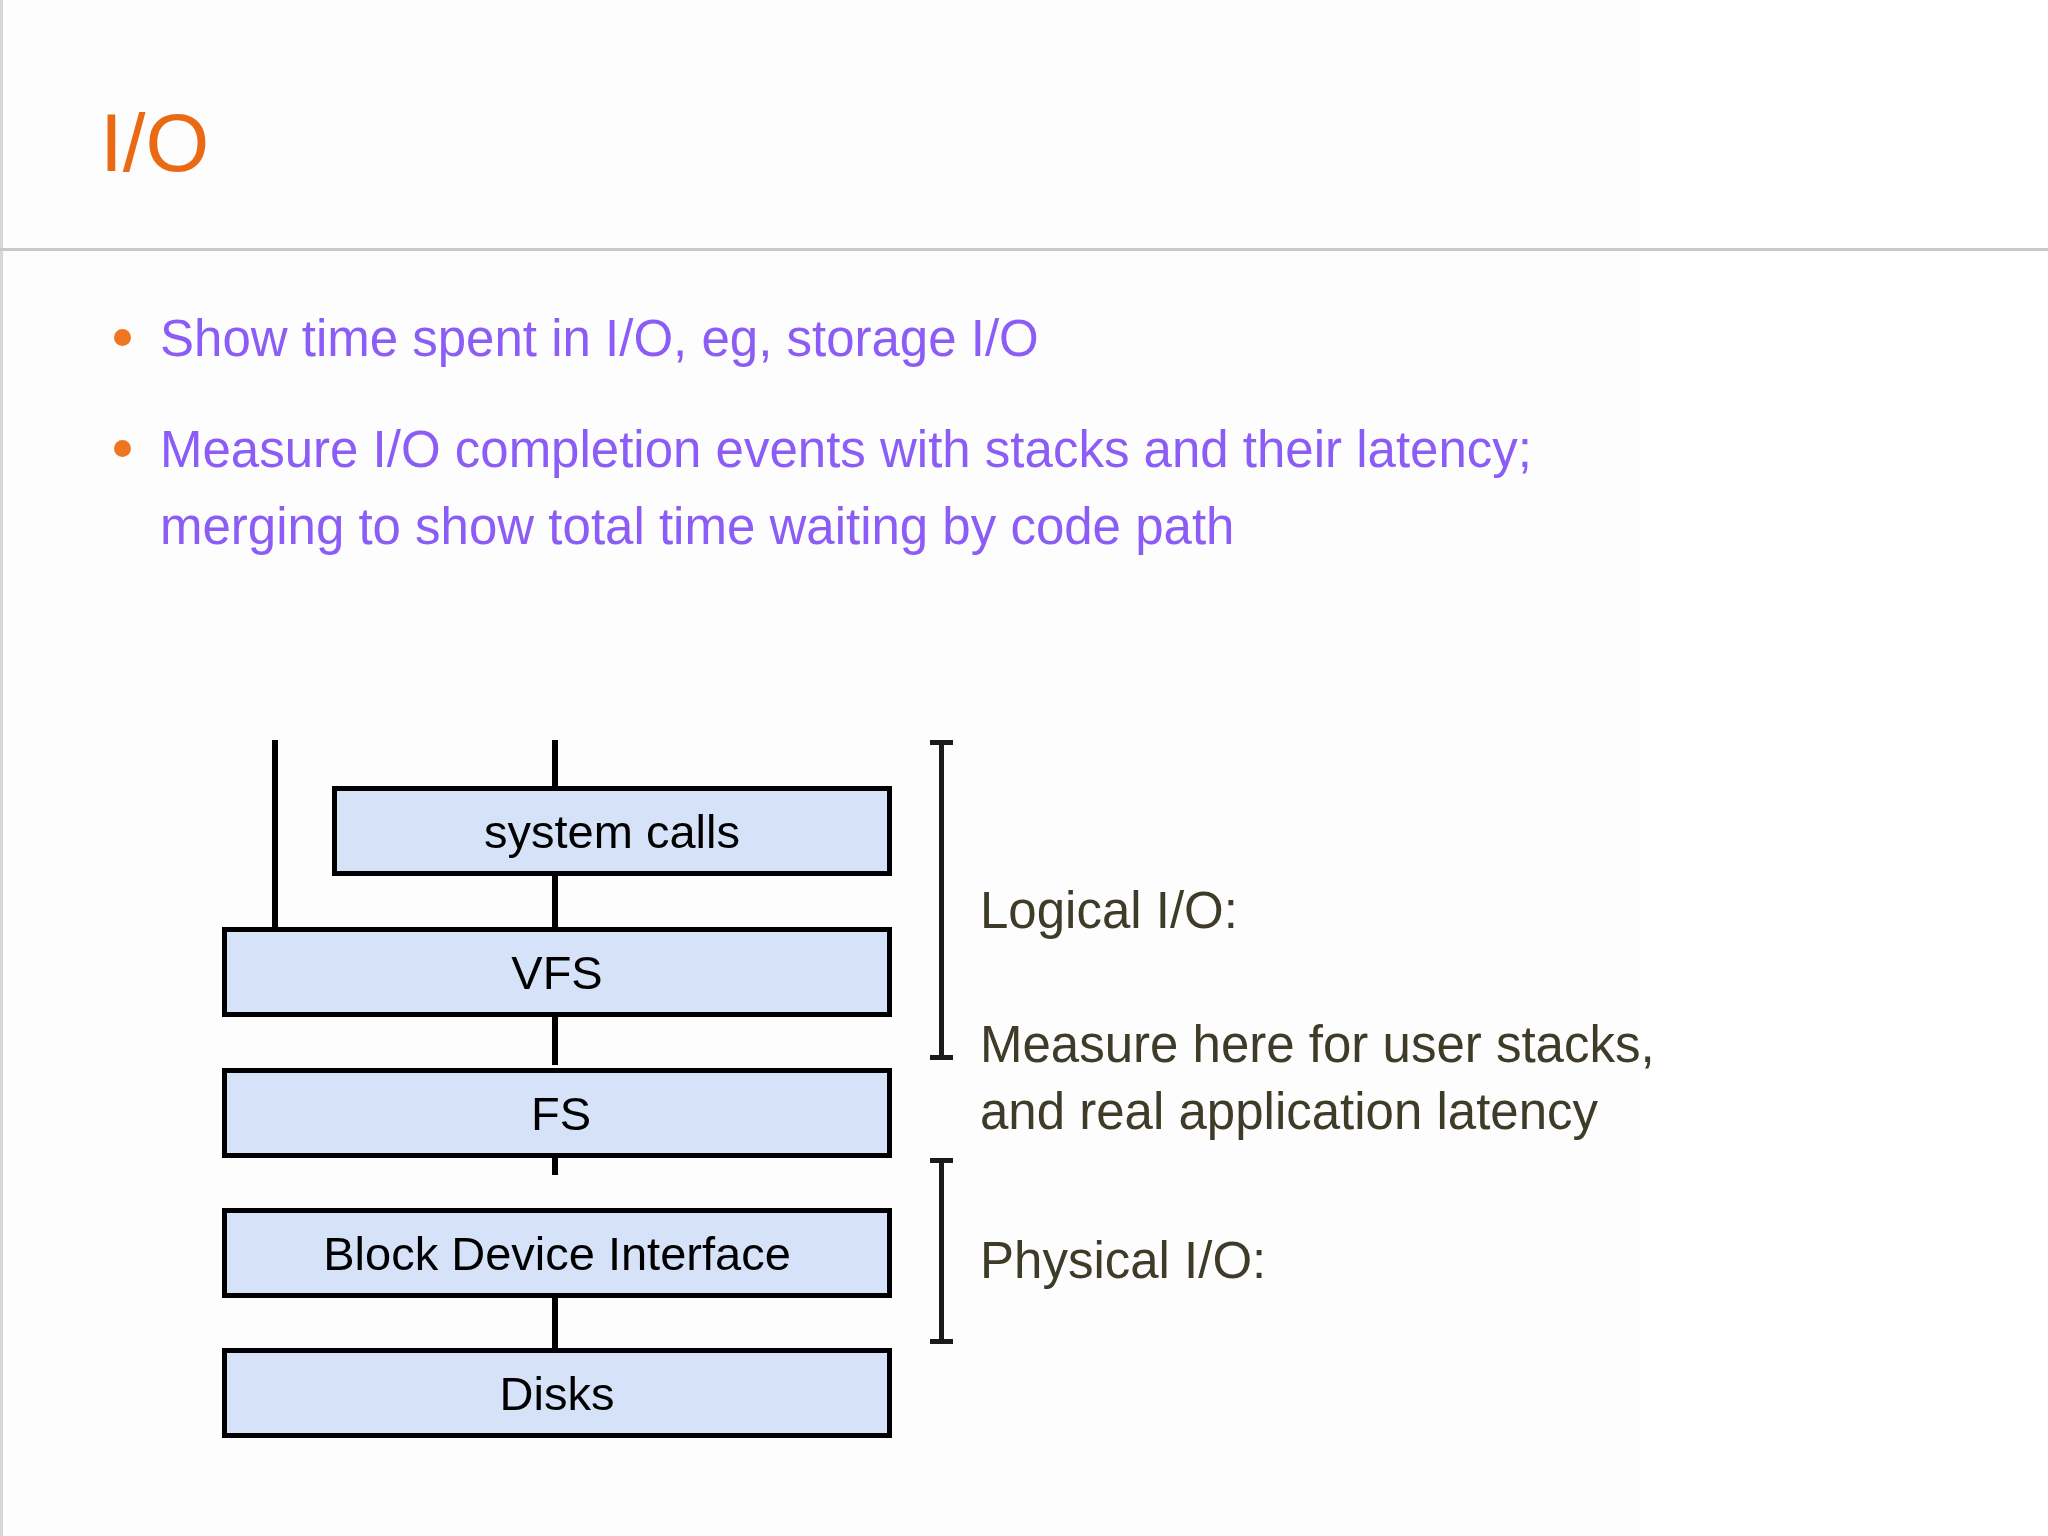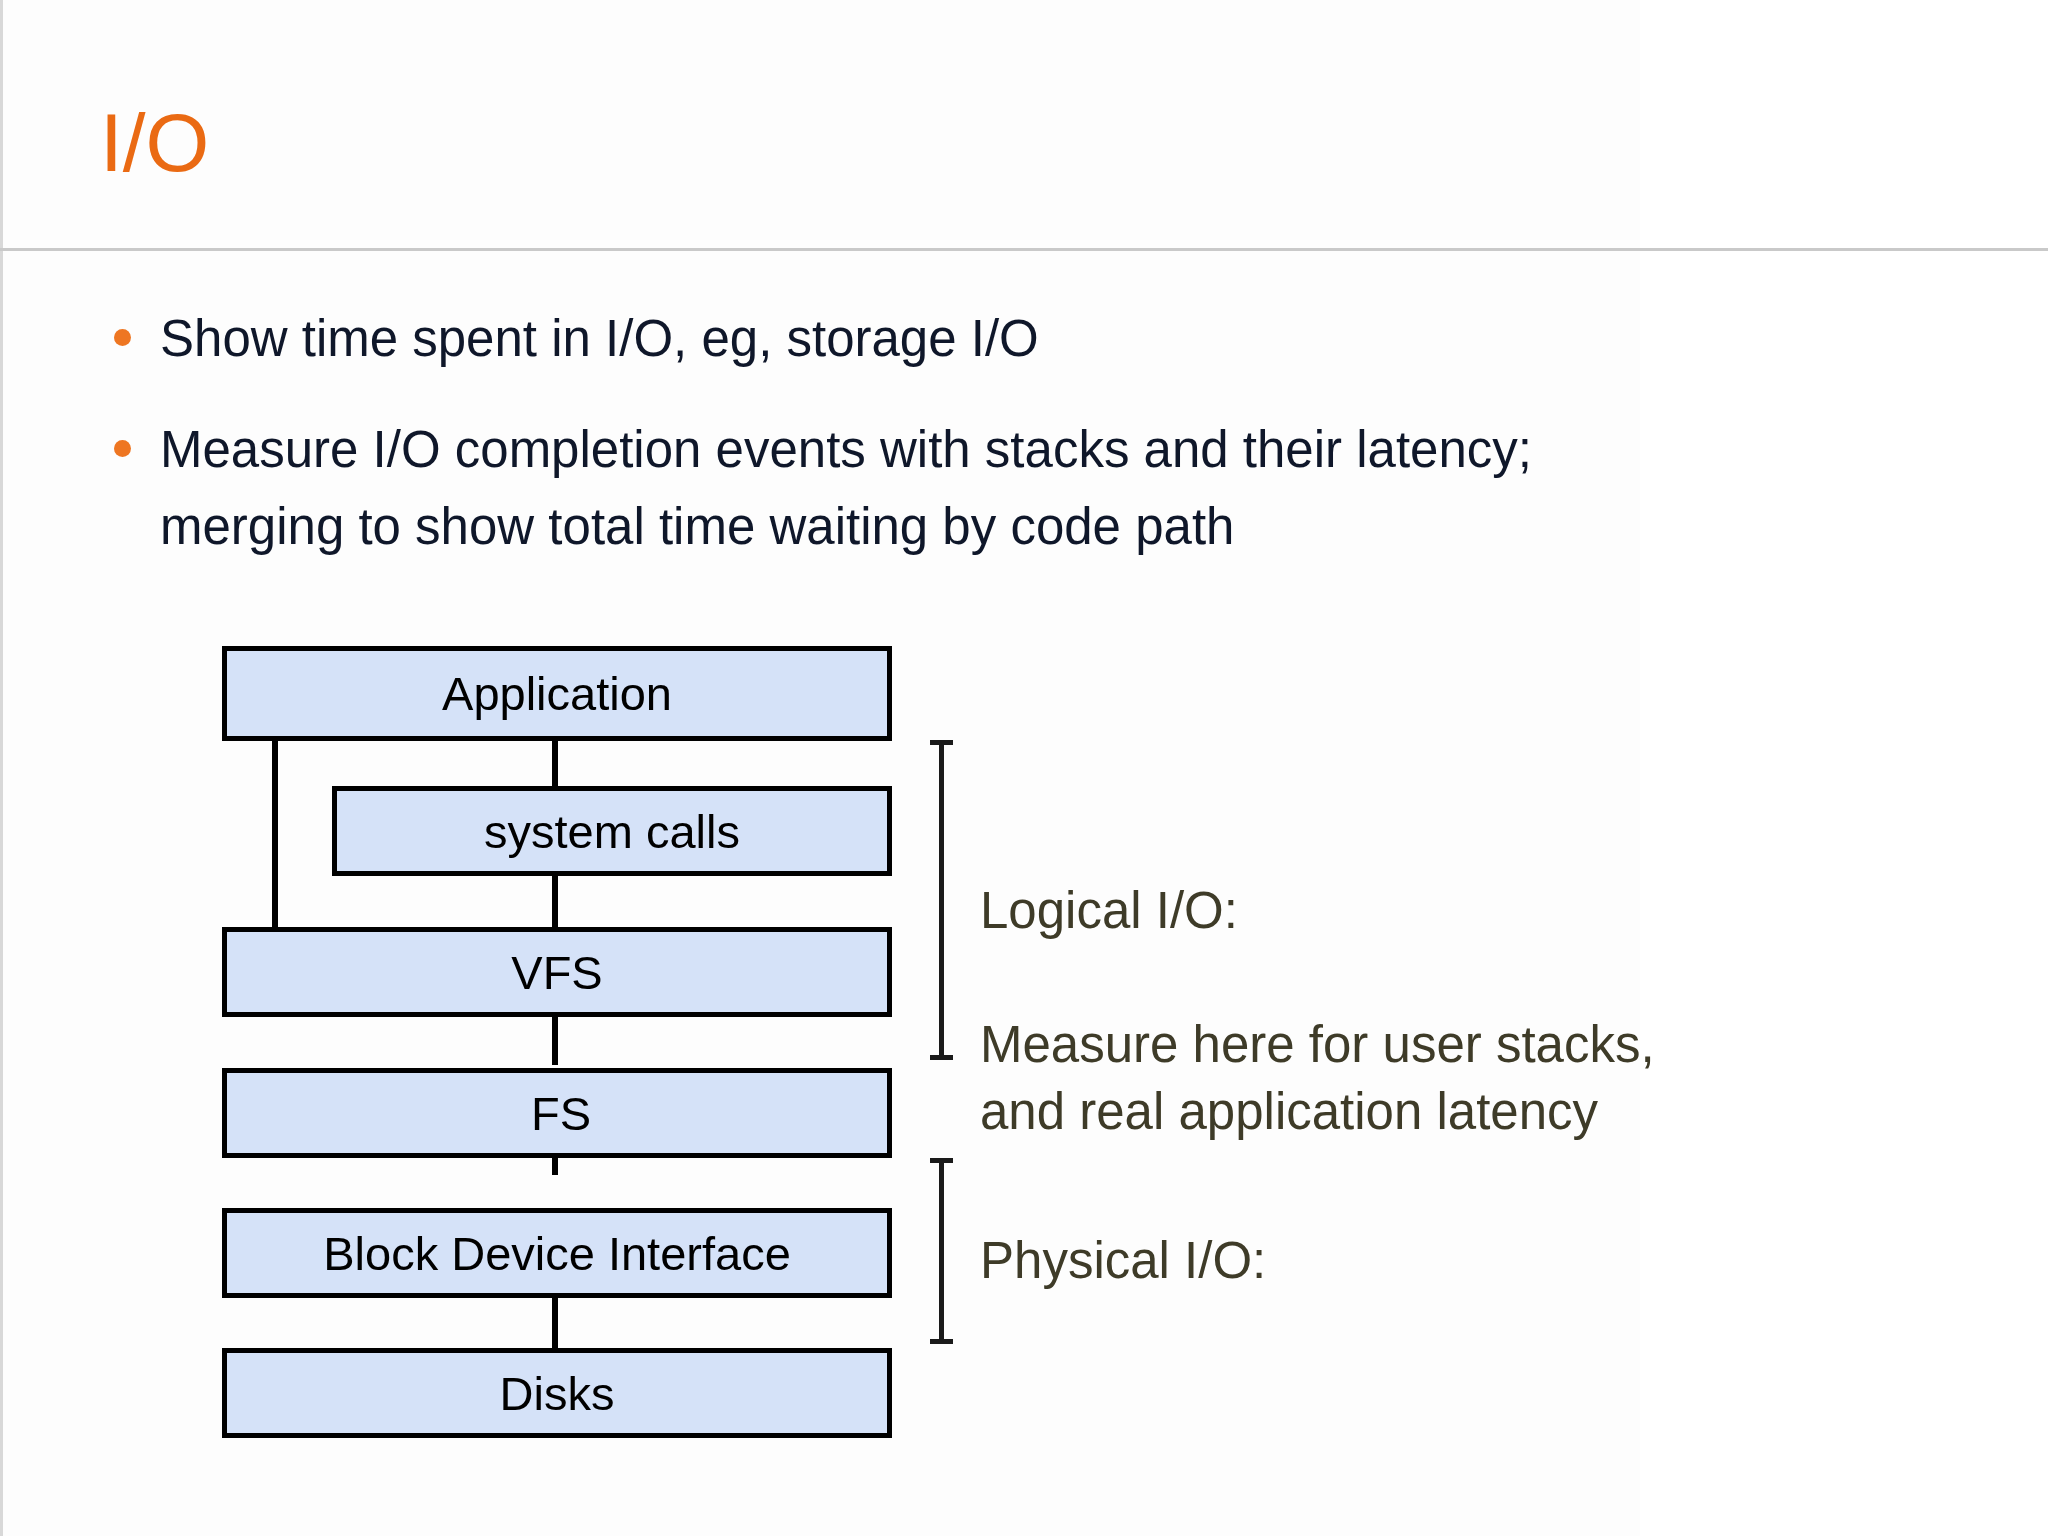--- a/index.html
+++ b/index.html
@@ -55,21 +55,21 @@
   .bullet-list {
     position: absolute;
     left: 100px;
     top: 300px;
     width: 1900px;
   }
   .bullet {
     position: relative;
     padding-left: 60px;
     margin-bottom: 34px;
-    color: #0f172a;
+    color: #8b5cf6;
     font-size: 51px;
     line-height: 77px;
   }
   .bullet .dot {
     position: absolute;
     left: 14px;
     top: 29px;
     width: 17px;
     height: 17px;
     background: #ee7622;
@@ -164,23 +164,20 @@
 
   <div class="diagram">
 
     <div class="vline" style="left:272px; top:740px; height:192px;"></div>
     <div class="vline" style="left:552px; top:740px; height:50px;"></div>
     <div class="vline" style="left:552px; top:872px; height:60px;"></div>
     <div class="vline" style="left:552px; top:1013px; height:52px;"></div>
     <div class="vline" style="left:552px; top:1120px; height:55px;"></div>
     <div class="vline" style="left:552px; top:1298px; height:52px;"></div>
 
-    <div class="box" style="left:222px; top:646px; width:670px; height:95px;">
-      <span>Application</span>
-    </div>
 
     <div class="box" style="left:332px; top:786px; width:560px; height:90px;">
       <span>system calls</span>
     </div>
 
     <div class="box" style="left:222px; top:927px; width:670px; height:90px;">
       <span>VFS</span>
     </div>
 
     <div class="box" style="left:222px; top:1068px; width:670px; height:90px;padding-left:8px;">

